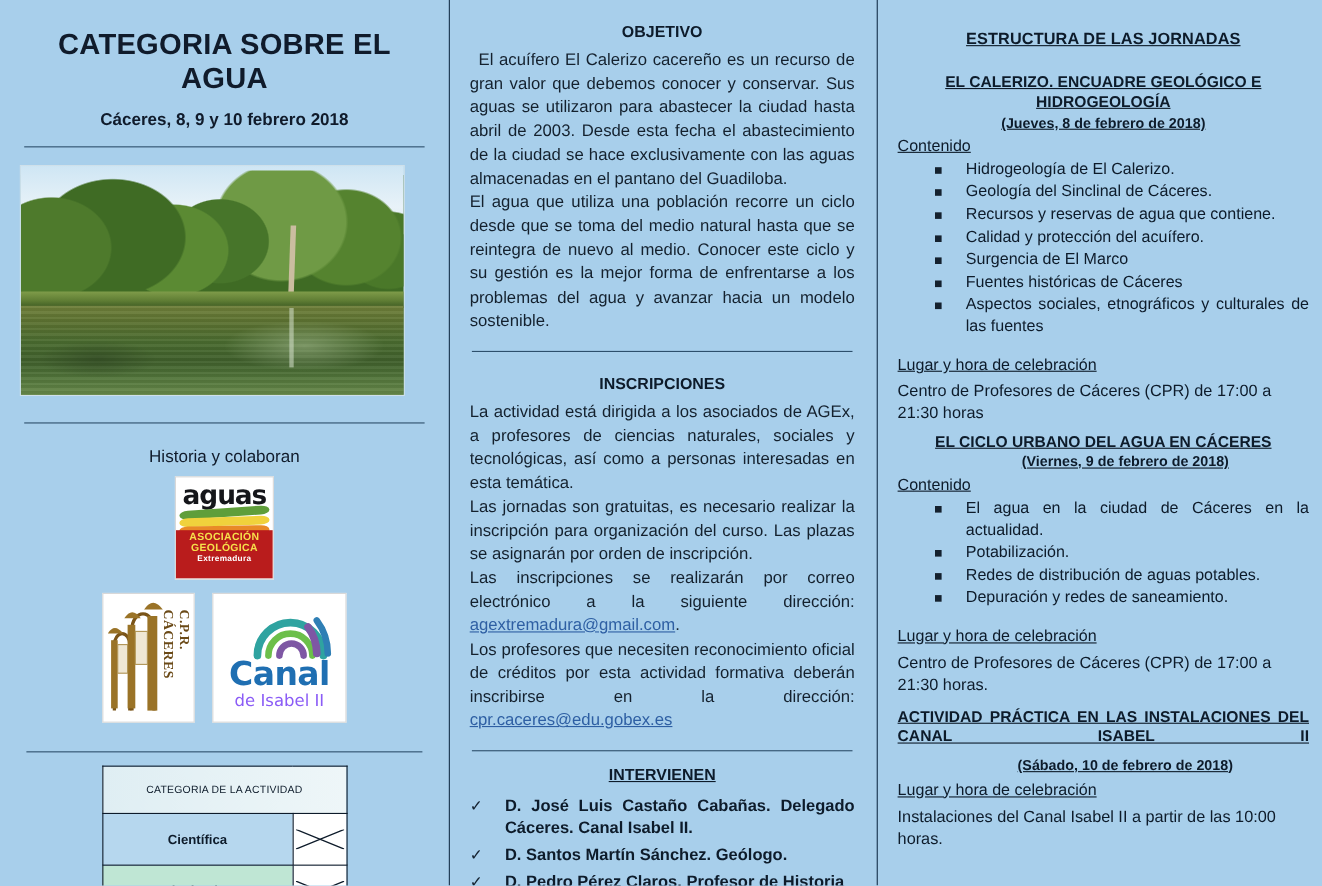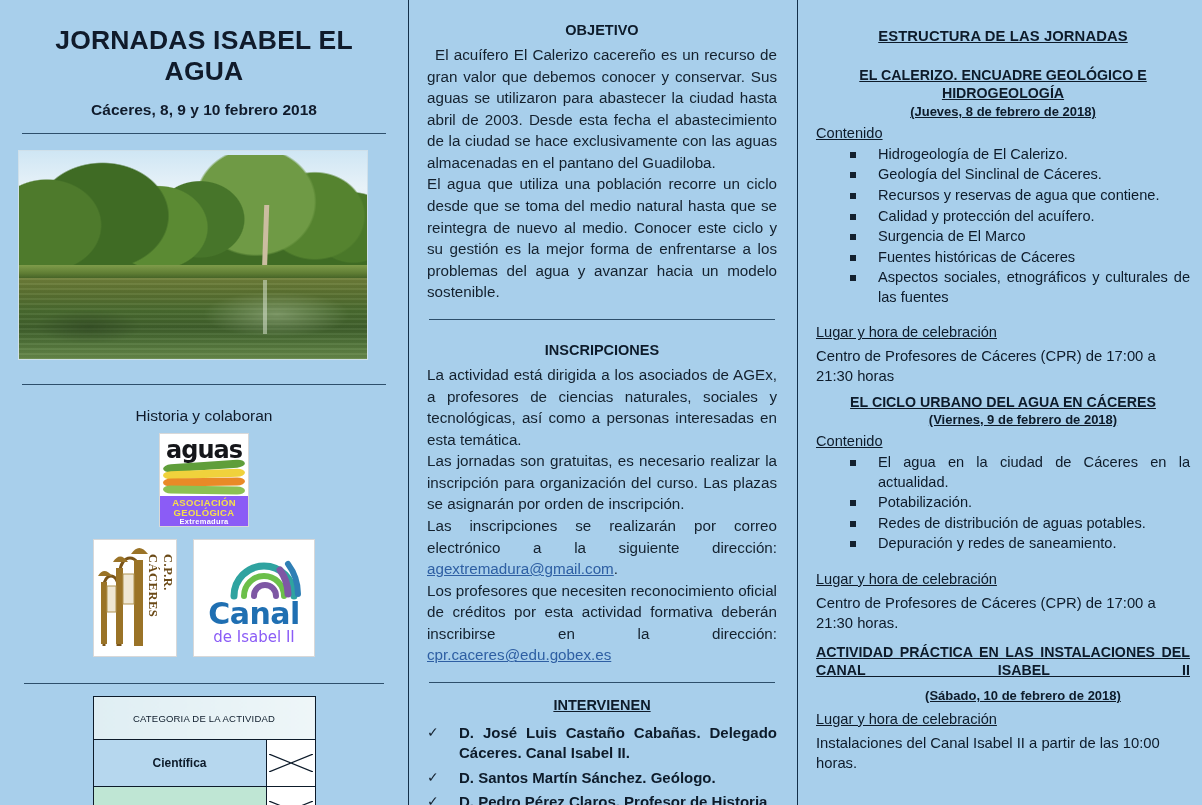--- a/index.html
+++ b/index.html
@@ -80,21 +80,21 @@
     position:absolute;top:2px;left:0;width:100%;text-align:center;
     font-size:24px;font-weight:bold;color:#15161a;letter-spacing:-1px;
     font-family:"DejaVu Sans", sans-serif;
   }
   .agex-bands{position:absolute;top:28px;left:3px;width:82px;height:34px;}
   .band{position:absolute;left:0;width:82px;height:8px;border-radius:8px/4px;}
   .b1{top:0;background:#5f9e3a;transform:rotate(-4deg);}
   .b2{top:8px;background:#f0d23c;transform:rotate(-2deg);}
   .b3{top:16px;background:#e98a27;transform:rotate(-1deg);}
   .b4{top:24px;background:#8cc152;transform:rotate(1deg);}
-  .agex-red{position:absolute;left:0;bottom:0;width:100%;height:30px;background:#8b5cf6;}
+  .agex-red{position:absolute;left:0;bottom:0;width:100%;height:44px;background:#b91c1c;}
   .agex-l1{position:absolute;left:0;top:1px;width:100%;text-align:center;
     font-size:9.5px;font-weight:bold;color:#f6e04a;letter-spacing:.3px;}
   .agex-l2{position:absolute;left:0;top:11px;width:100%;text-align:center;
     font-size:9.5px;font-weight:bold;color:#f6e04a;letter-spacing:.3px;}
   .agex-l3{position:absolute;left:0;top:21px;width:100%;text-align:center;
     font-size:7.5px;font-weight:bold;color:#ffffff;letter-spacing:.3px;}
 
   
   .logo-cpr{
     width:82px;height:116px;background:#ffffff;border:1px solid #d8d8d8;
@@ -192,21 +192,21 @@
   .r-date.pad{padding-left:40px;}
   .spacer-sm{height:10px;}
 </style>
 </head>
 <body>
 
 <div class="page">
 
   <div class="col col-left">
 
-    <div class="main-title">JORNADAS ISABEL EL AGUA</div>
+    <div class="main-title">CATEGORIA SOBRE EL AGUA</div>
     <div class="sub-title">Cáceres, 8, 9 y 10 febrero 2018</div>
     <hr class="rule">
 
     <div class="photo-wrap">
       <div class="photo">
         <div class="sky"></div>
         <div class="treeline"></div>
         <div class="trunk"></div>
         <div class="bank"></div>
         <div class="water"></div>

